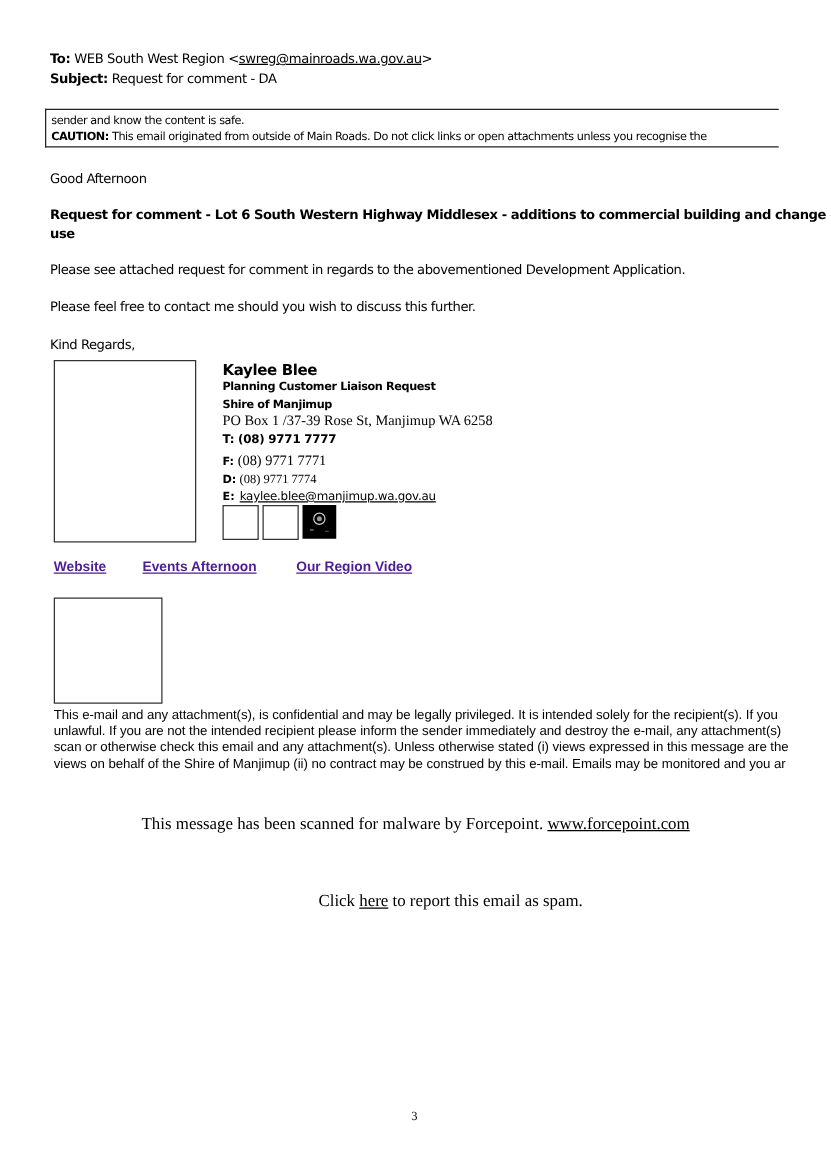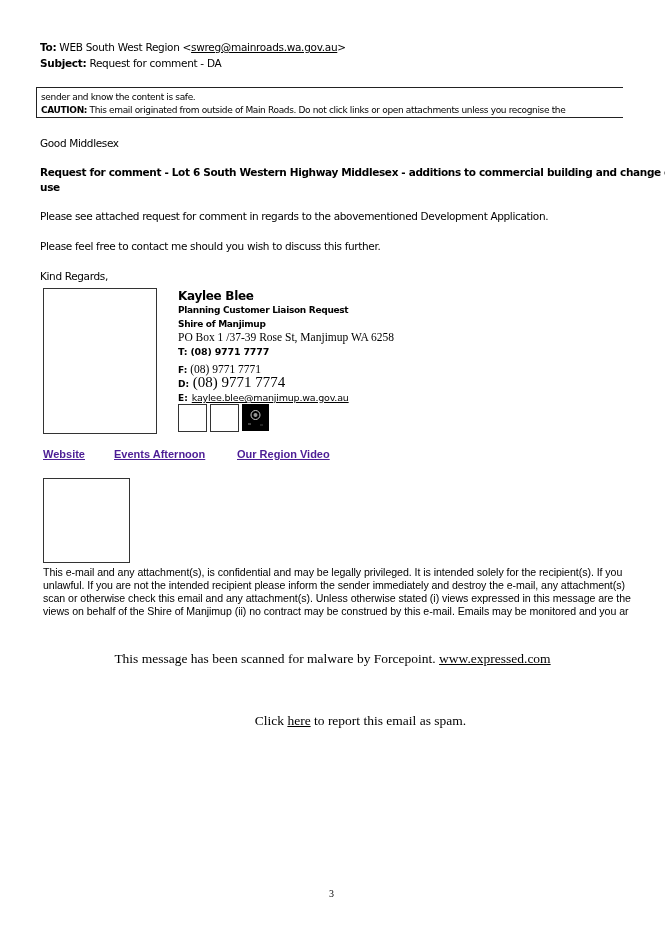--- a/index.html
+++ b/index.html
@@ -34,39 +34,39 @@
 <div class="abs hdr" style="left:40px; top:57px;">
   <span class="b">Subject:</span>
   <span>Request for comment - DA</span>
 </div>
 
 <div class="caution">
   <div style="white-space:nowrap;">sender and know the content is safe.</div>
   <div style="white-space:nowrap;"><span class="b">CAUTION:</span><span> This email originated from outside of Main Roads. Do not click links or open attachments unless you recognise the</span></div>
 </div>
 
-<div class="abs body-text" style="left:40px; top:137px;">Good Middlesex</div>
+<div class="abs body-text" style="left:40px; top:137px;">Good Afternoon</div>
 <div class="abs body-text b" style="left:40px; top:166px;">Request for comment - Lot 6 South Western Highway Middlesex - additions to commercial building and change of</div>
 <div class="abs body-text b" style="left:40px; top:181px;">use</div>
 <div class="abs body-text" style="left:40px; top:210px;">Please see attached request for comment in regards to the abovementioned Development Application.</div>
 <div class="abs body-text" style="left:40px; top:240px;">Please feel free to contact me should you wish to discuss this further.</div>
 <div class="abs body-text" style="left:40px; top:270px;">Kind Regards,</div>
 
 <div class="box" style="left:43px; top:288px; width:114px; height:146px;"></div>
 
 <div class="sig-line sans b" style="top:289px; font-size:12px; letter-spacing:-0.3px;">Kaylee Blee</div>
 <div class="sig-line sans b" style="top:305px; font-size:9px; letter-spacing:-0.3px;">Planning Customer Liaison Request</div>
 <div class="sig-line sans b" style="top:319px; font-size:9px; letter-spacing:-0.3px;">Shire of Manjimup</div>
 <div class="sig-line serif" style="top:331px; font-size:11.5px;">PO Box 1 /37-39 Rose St, Manjimup WA 6258</div>
 <div class="sig-line sans b" style="top:346px; font-size:9.5px; letter-spacing:-0.2px;">T: (08) 9771 7777</div>
 <div class="sig-line" style="top:359px;">
   <span class="sans b" style="font-size:9px;">F:</span><span class="serif" style="font-size:11.5px;"> (08) 9771 7771</span>
 </div>
 <div class="sig-line" style="top:373px;">
-  <span class="sans b" style="font-size:9px;">D:</span><span class="serif" style="font-size:15px;"> (08) 9771 7774</span>
+  <span class="sans b" style="font-size:9px;">D:</span><span class="serif" style="font-size:10px;"> (08) 9771 7774</span>
 </div>
 <div class="sig-line" style="top:387px;">
   <span class="sans b" style="font-size:9px;">E:</span>
   <a class="sans u" style="font-size:9.5px; letter-spacing:-0.2px;">kaylee.blee@manjimup.wa.gov.au</a>
 </div>
 
 <div class="box" style="left:178px; top:404px; width:29px; height:28px;"></div>
 <div class="box" style="left:210px; top:404px; width:29px; height:28px;"></div>
 <div style="position:absolute; left:242px; top:404px; width:27px; height:27px; background:#000;">
   <svg width="27" height="27" viewBox="0 0 27 27">
@@ -86,19 +86,19 @@
 <div class="box" style="left:43px; top:478px; width:87px; height:85px;"></div>
 
 <div class="disclaimer">
   <div>This e-mail and any attachment(s), is confidential and may be legally privileged. It is intended solely for the recipient(s). If you</div>
   <div>unlawful. If you are not the intended recipient please inform the sender immediately and destroy the e-mail, any attachment(s)</div>
   <div>scan or otherwise check this email and any attachment(s). Unless otherwise stated (i) views expressed in this message are the</div>
   <div>views on behalf of the Shire of Manjimup (ii) no contract may be construed by this e-mail. Emails may be monitored and you ar</div>
 </div>
 
 <div class="footer" style="top:651px;">
-  <span>This message has been scanned for malware by Forcepoint. </span><a class="u">www.expressed.com</a>
+  <span>This message has been scanned for malware by Forcepoint. </span><a class="u">www.forcepoint.com</a>
 </div>
 <div class="footer" style="top:713px;padding-left:28px;">
   <span>Click </span><a class="u">here</a><span> to report this email as spam.</span>
 </div>
 
 <div class="abs serif" style="left:329px; top:888px; font-size:10px;">3</div>
 
 </body></html>

